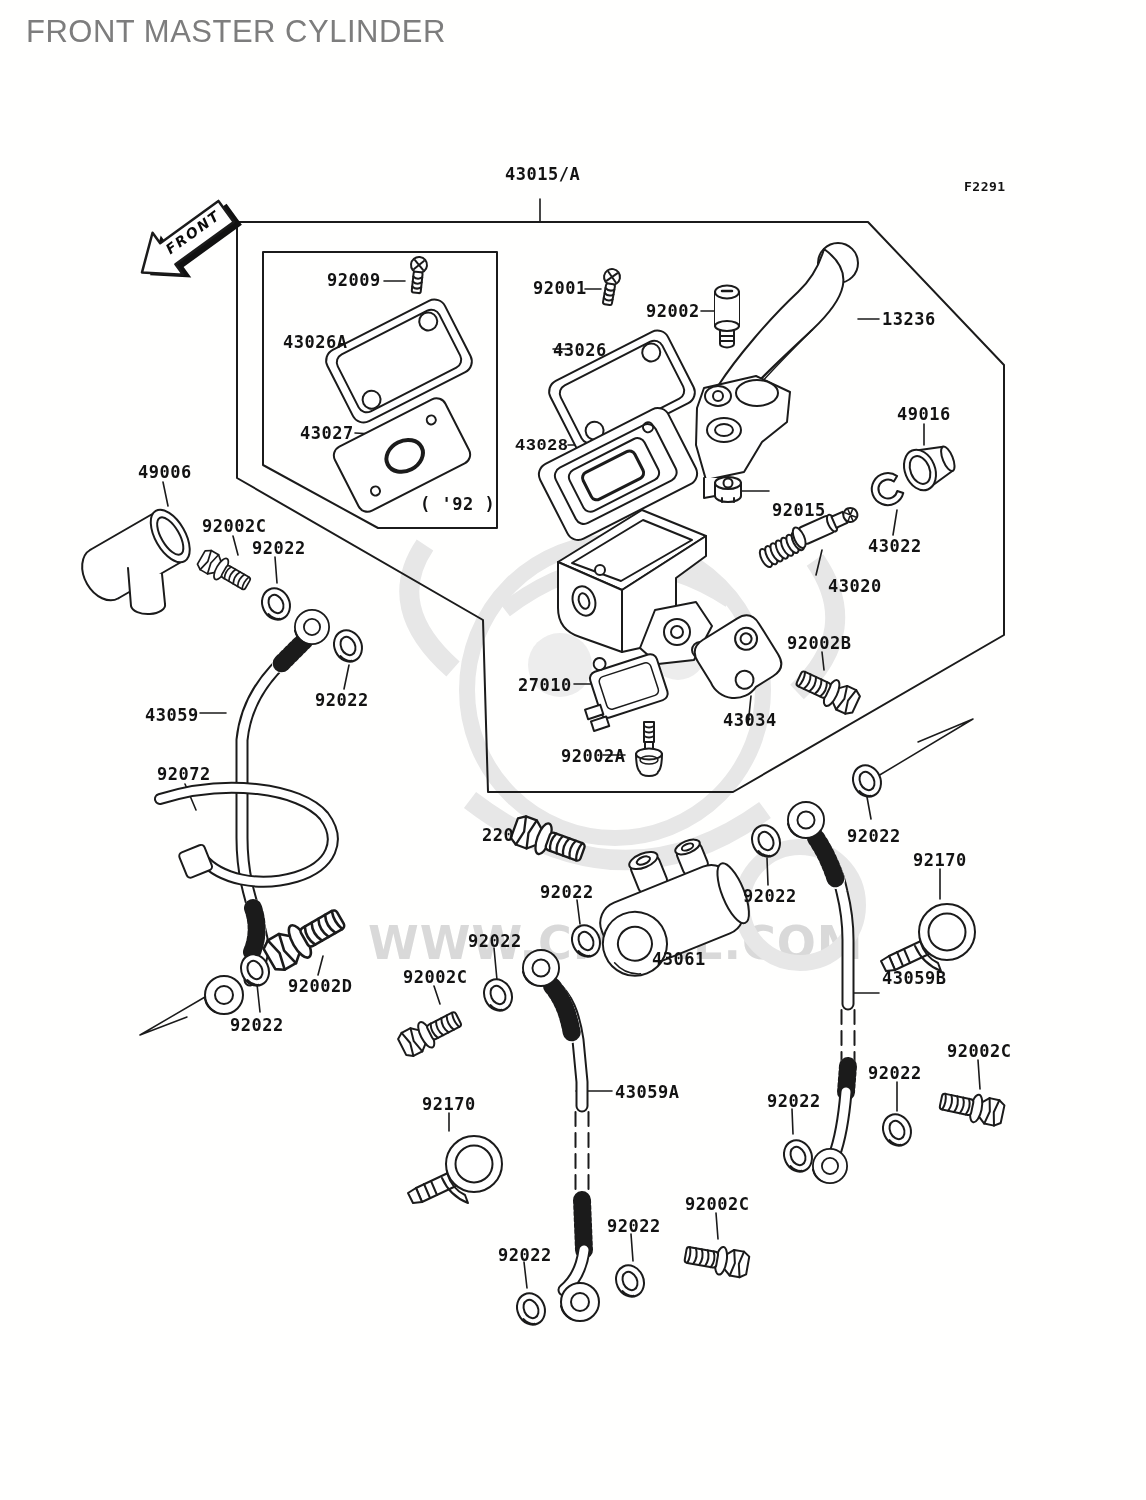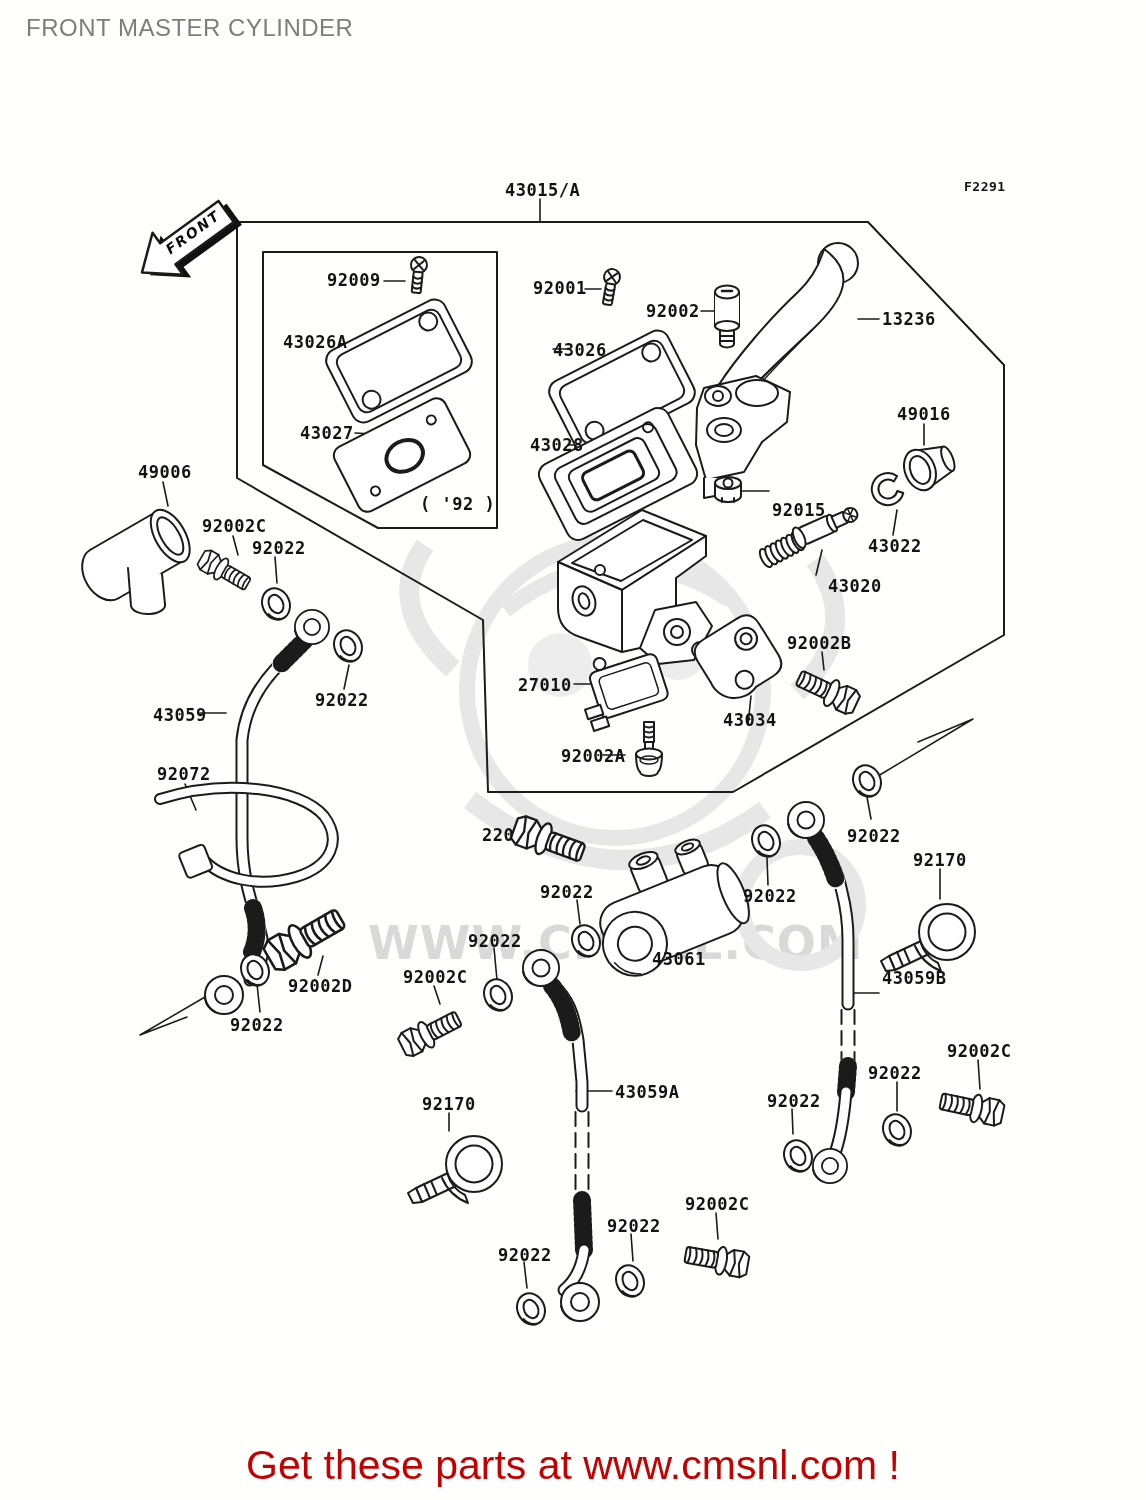--- a/index.html
+++ b/index.html
@@ -1,18 +1,18 @@
 <!DOCTYPE html>
 <html><head>
 <meta charset="utf-8">
 <style>
   html,body{margin:0;padding:0;background:#ffffff;}
   .page{position:relative;width:1146px;height:1500px;background:#fffffe;overflow:hidden;
         font-family:"Liberation Sans", sans-serif;}
-  .title{position:absolute;left:26px;top:14px;font-size:24px;letter-spacing:.5px;color:#7d7d7d;}
+  .title{position:absolute;left:26px;top:14px;font-size:31px;letter-spacing:.5px;color:#7d7d7d;}
   .watermark-text{position:absolute;left:368px;top:916px;z-index:0;
         font:bold 46px "DejaVu Sans", sans-serif;color:#d9d9d9;letter-spacing:1px;}
   svg.art{position:absolute;left:0;top:0;z-index:1;}
   .labels-layer{position:absolute;left:0;top:0;width:100%;height:100%;z-index:2;}
   .plabel{position:absolute;font:bold 17px "DejaVu Sans Mono", monospace;color:#131313;
         letter-spacing:.5px;white-space:pre;line-height:1;}
   .plabel.sm{font-size:13px;}
   .front-text{position:absolute;left:150px;top:224px;width:86px;text-align:center;z-index:2;
         transform:rotate(-36deg);transform-origin:50% 50%;
         font:bold italic 14px "DejaVu Sans", sans-serif;font-style:italic;letter-spacing:2px;color:#0a0a0a;}
@@ -319,40 +319,40 @@
       <use href="#ring" transform="translate(897,1130) rotate(-25)"></use>
       <use href="#ring" transform="translate(798,1156) rotate(-25)"></use>
       <use href="#ring" transform="translate(630,1281) rotate(-25)"></use>
       <use href="#ring" transform="translate(531,1309) rotate(-25)"></use>
     </g>
   </svg>
 
   <div class="front-text">FRONT</div>
 
   <div class="labels-layer">
-      <span class="plabel" style="left: 505px; top: 182px;">43015/A</span>
+      <span class="plabel" style="left: 505px; top: 166px;">43015/A</span>
       <span class="plabel sm" style="left: 964px; top: 180px;">F2291</span>
       <span class="plabel" style="left: 327px; top: 272px;">92009</span>
       <span class="plabel" style="left: 283px; top: 334px;">43026A</span>
       <span class="plabel" style="left: 300px; top: 425px;">43027</span>
       <span class="plabel" style="left: 420px; top: 496px;">( '92 )</span>
       <span class="plabel" style="left: 533px; top: 280px;">92001</span>
       <span class="plabel" style="left: 646px; top: 303px;">92002</span>
       <span class="plabel" style="left: 505px; top: 342px; margin-left: 48px;">43026</span>
-      <span class="plabel" style="left: 530px; top: 437px;">43028</span>
+      <span class="plabel" style="left: 515px; top: 437px; font-family: Liberation Mono, monospace;">43028</span>
       <span class="plabel" style="left: 882px; top: 311px;">13236</span>
       <span class="plabel" style="left: 897px; top: 406px;">49016</span>
       <span class="plabel" style="left: 772px; top: 502px; text-align: right;">92015</span>
       <span class="plabel" style="left: 868px; top: 538px;">43022</span>
       <span class="plabel" style="left: 828px; top: 578px;">43020</span>
       <span class="plabel" style="left: 787px; top: 635px;">92002B</span>
       <span class="plabel" style="left: 138px; top: 464px;">49006</span>
       <span class="plabel" style="left: 202px; top: 518px;">92002C</span>
       <span class="plabel" style="left: 252px; top: 540px;">92022</span>
-      <span class="plabel" style="left: 145px; top: 707px; margin-left: 8px;">43059</span>
+      <span class="plabel" style="left: 145px; top: 707px;">43059</span>
       <span class="plabel" style="left: 315px; top: 692px;">92022</span>
       <span class="plabel" style="left: 157px; top: 766px;">92072</span>
       <span class="plabel" style="left: 518px; top: 677px;">27010</span>
       <span class="plabel" style="left: 723px; top: 712px;">43034</span>
       <span class="plabel" style="left: 561px; top: 748px;">92002A</span>
       <span class="plabel" style="left: 482px; top: 827px;">220</span>
       <span class="plabel" style="left: 540px; top: 884px;">92022</span>
       <span class="plabel" style="left: 743px; top: 888px;">92022</span>
       <span class="plabel" style="left: 652px; top: 951px;">43061</span>
       <span class="plabel" style="left: 468px; top: 933px;">92022</span>
@@ -365,14 +365,13 @@
       <span class="plabel" style="left: 913px; top: 852px;">92170</span>
       <span class="plabel" style="left: 882px; top: 970px;">43059B</span>
       <span class="plabel" style="left: 947px; top: 1043px;">92002C</span>
       <span class="plabel" style="left: 868px; top: 1065px;">92022</span>
       <span class="plabel" style="left: 767px; top: 1093px;">92022</span>
       <span class="plabel" style="left: 685px; top: 1196px;">92002C</span>
       <span class="plabel" style="left: 607px; top: 1218px;">92022</span>
       <span class="plabel" style="left: 498px; top: 1247px;">92022</span>
     </div>
 
-  <div class="footer">Get these parts at www.cmsnl.com !</div>
 </div>
 
 </body></html>

